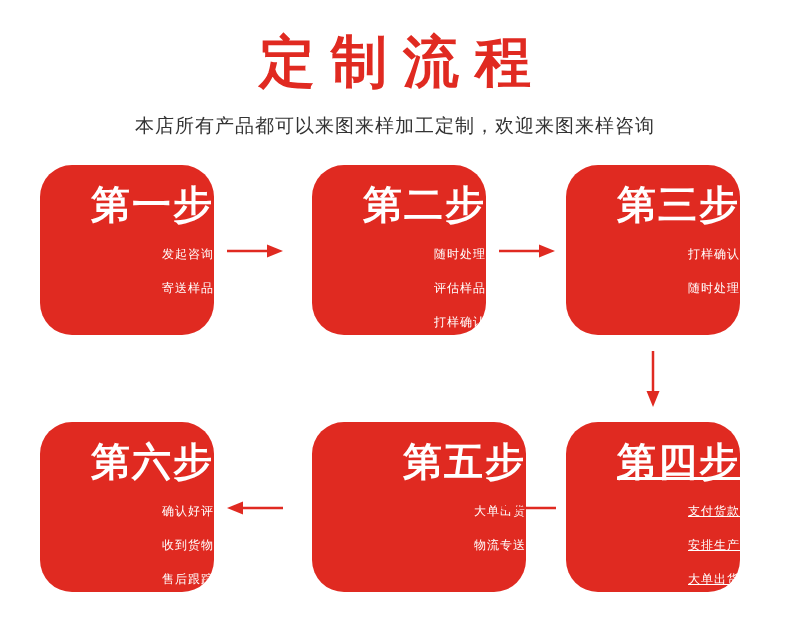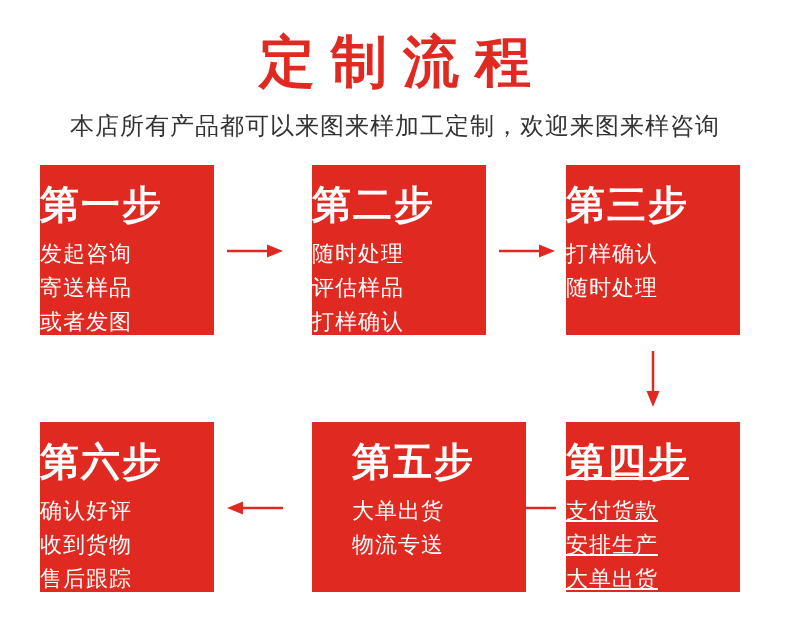--- a/index.html
+++ b/index.html
@@ -28,43 +28,44 @@
     padding-left: 16px; 
     box-sizing: border-box;
     color: var(--accent, #e02a21);
   }
   .subtitle {
     position: absolute;
     top: 113px;
     left: 0;
     width: 790px;
     text-align: center;
-    font-size: 24px;
+    font-size: 19px;
     line-height: 26px;
     color: #333333;
     letter-spacing: 1px;
   }
   .step-card {
     position: absolute;
     width: 174px;
     height: 170px;
     background: var(--accent, #e02a21);
     color: var(--card-text, #ffffff);
-    text-align: left;
+    text-align: right;
+    border-radius: 32px;
   }
   .step-card .card-title {
     margin-top: 17px;
     font-size: 39px;
     line-height: 46px;
     font-weight: 900;
     letter-spacing: 2px;
   }
   .step-card .card-lines {
     margin-top: 9px;
-    font-size: 22px;
+    font-size: 12px;
     line-height: 34px;
     letter-spacing: 1px;
   }
   .pos-1 { left: 40px;  top: 165px; }
   .pos-2 { left: 312px; top: 165px; }
   .pos-3 { left: 566px; top: 165px; }
   .pos-4 { left: 566px; top: 422px; text-decoration: underline; }
   .pos-5 { left: 312px; top: 422px; padding-left: 40px; }
   .pos-6 { left: 40px;  top: 422px; }
 
@@ -85,21 +86,20 @@
 <div class="page">
 
   <div class="main-title">定制流程</div>
   <div class="subtitle">本店所有产品都可以来图来样加工定制，欢迎来图来样咨询</div>
 
   <div class="step-card pos-1">
     <div class="card-title">第一步</div>
     <div class="card-lines">
       <div>发起咨询</div>
       <div>寄送样品</div>
-      <div>或者发图</div>
     </div>
   </div>
 
   <div class="step-card pos-2">
     <div class="card-title">第二步</div>
     <div class="card-lines">
       <div>随时处理</div>
       <div>评估样品</div>
       <div>打样确认</div>
     </div>

